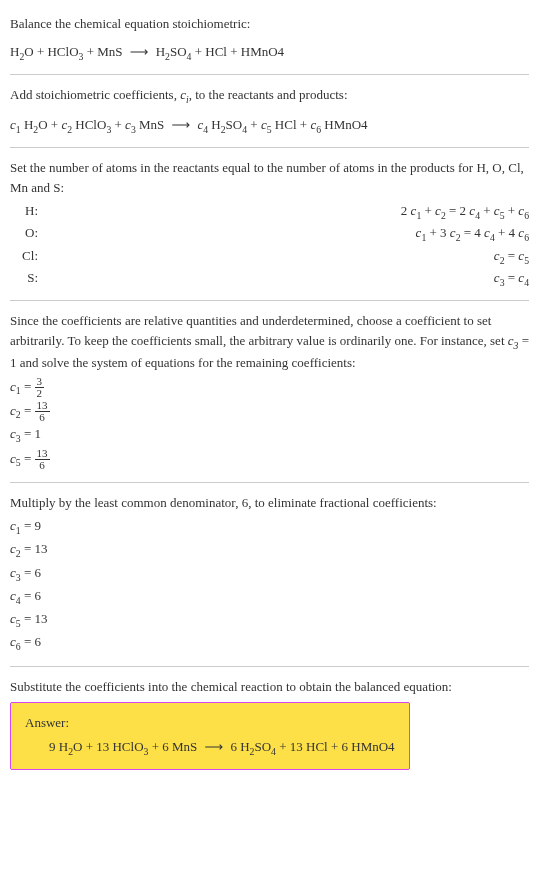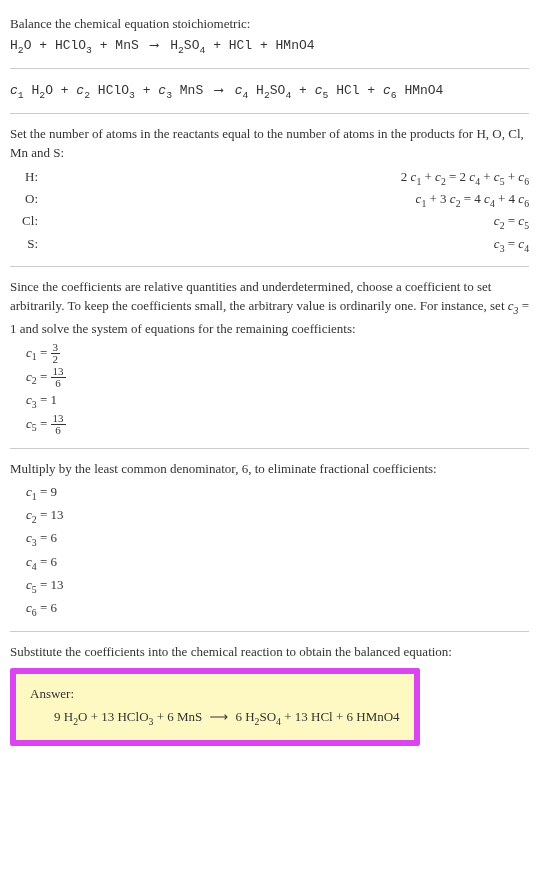--- a/index.html
+++ b/index.html
@@ -18,22 +18,22 @@
     }
     .section {
       padding: 6px 0;
     }
     .divider {
       border: none;
       border-top: 1px solid #cccccc;
       margin: 4px 0;
     }
     .equation {
-      font-family: Liberation Mono, monospace;
-      margin-top: 2px;
+      font-family: Liberation Serif, serif;
+      margin-top: 8px;
     }
     .sub {
       font-size: 0.75em;
       vertical-align: sub;
     }
     .ital {
       font-style: italic;
     }
     .arrow {
       display: inline-block;
@@ -53,41 +53,41 @@
       padding-right: 6px;
     }
     .atoms-eq {
       flex: 1;
       text-align: right;
     }
     .coeffs {
       margin-top: 4px;
     }
     .coeff-line {
-      margin: 1px 16px;
+      margin: 1px 0;
     }
     .frac {
       display: inline-block;
       vertical-align: middle;
       text-align: center;
       font-size: 0.85em;
       line-height: 1;
     }
     .frac .num {
       display: block;
       border-bottom: 1px solid #333;
       padding: 0 2px;
     }
     .frac .den {
       display: block;
       padding: 0 2px;
     }
     .answer-box {
-      background: #fef9c3;
-      border: 6px solid #d946ef;
+      background: #fde047;
+      border: 1px solid #d946ef;
       padding: 10px 14px;
       margin-top: 6px;
       border-radius: 2px;
       display: inline-block;
     }
     .answer-label {
       margin-bottom: 4px;
     }
     .answer-eq {
       padding-left: 24px;
@@ -99,20 +99,23 @@
 <div class="section">
   <div>Balance the chemical equation stoichiometric:</div>
   <div class="equation">
     H<span class="sub">2</span>O + HClO<span class="sub">3</span> + MnS <span class="arrow">⟶</span> H<span class="sub">2</span>SO<span class="sub">4</span> + HCl + HMnO4
   </div>
 </div>
 
 <hr class="divider">
 
 <div class="section">
+  <div>
+    <span>Add stoichiometric coefficients, </span><span class="ital">c<span class="sub">i</span></span><span>, to the reactants and products:</span>
+  </div>
   <div class="equation">
     <span class="ital">c</span><span class="sub">1</span> H<span class="sub">2</span>O + <span class="ital">c</span><span class="sub">2</span> HClO<span class="sub">3</span> + <span class="ital">c</span><span class="sub">3</span> MnS <span class="arrow">⟶</span> <span class="ital">c</span><span class="sub">4</span> H<span class="sub">2</span>SO<span class="sub">4</span> + <span class="ital">c</span><span class="sub">5</span> HCl + <span class="ital">c</span><span class="sub">6</span> HMnO4
   </div>
 </div>
 
 <hr class="divider">
 
 <div class="section">
   <div>Set the number of atoms in the reactants equal to the number of atoms in the products for H, O, Cl, Mn and S:</div>
   <div class="atoms-table">

